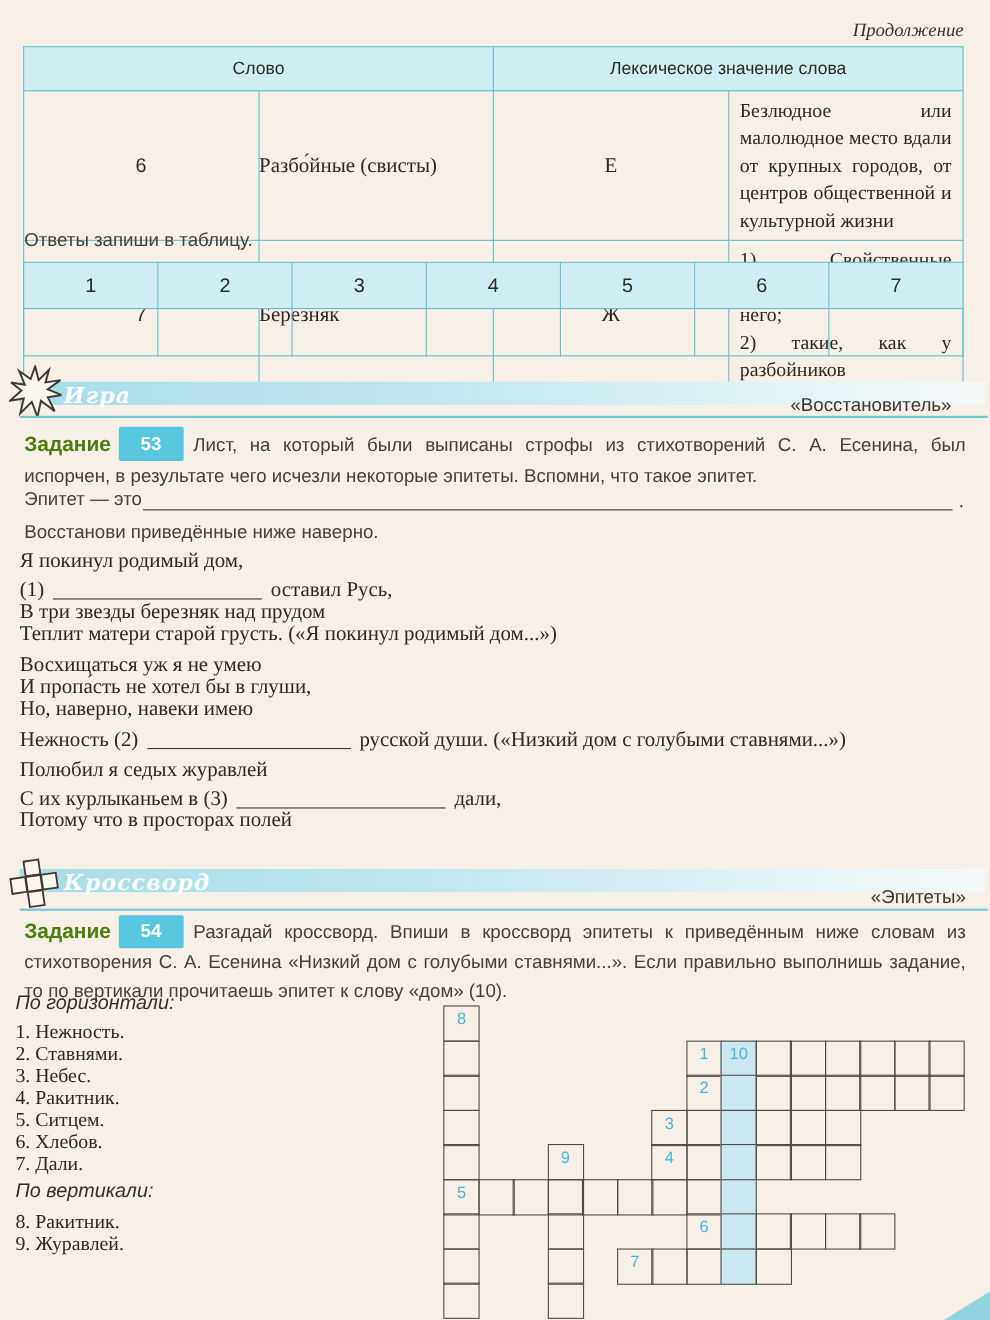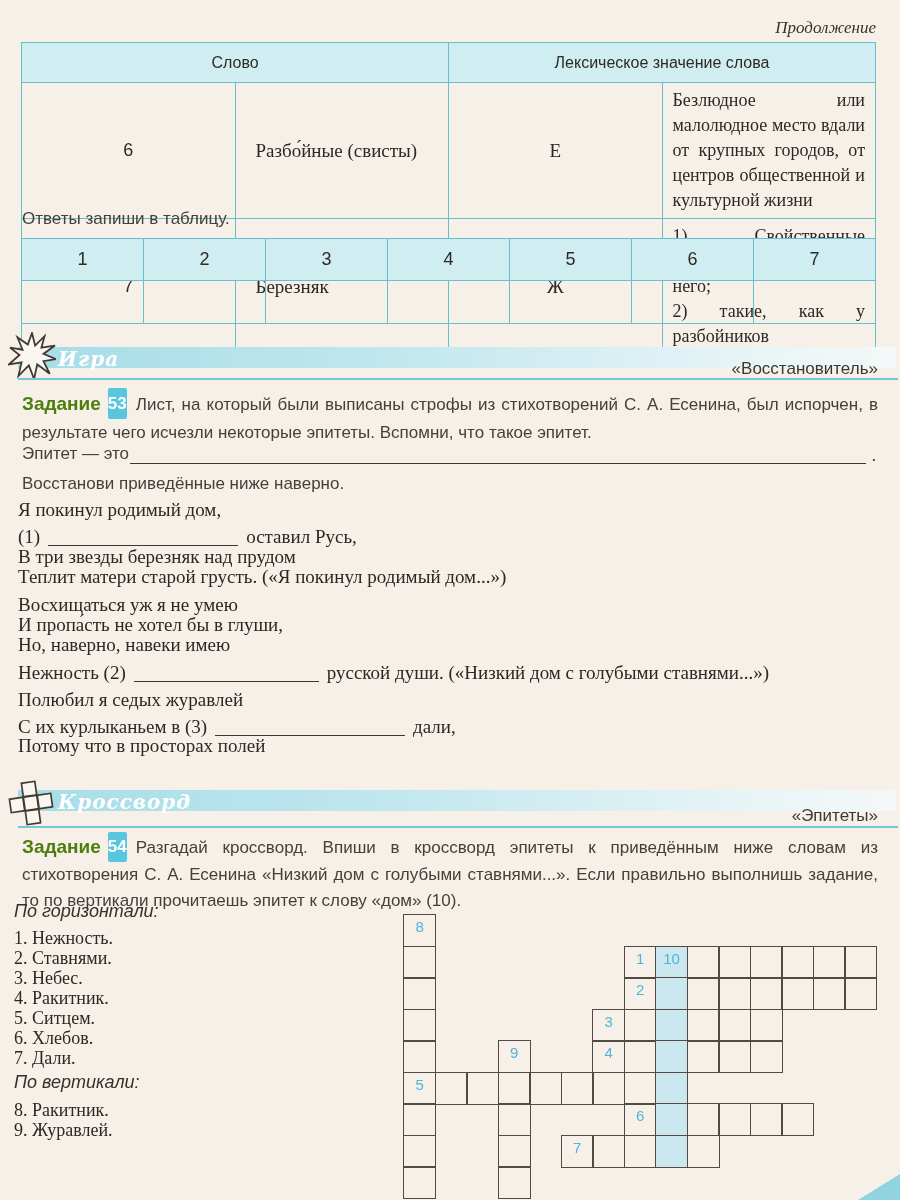--- a/index.html
+++ b/index.html
@@ -10,21 +10,21 @@
   
   .continuation{top:18px;right:24px;font-style:italic;font-size:17px;color:#38322b;}
 
   
   table{border-collapse:collapse;table-layout:fixed;}
   .vt{left:21px;top:42px;width:855px;}
   .vt td,.vt th{border:1.3px solid #66c0cc;}
   .vt th{background:#d0edf2;font-family:"Liberation Sans",sans-serif;font-weight:normal;
          font-size:16px;color:#2e2a24;height:37px;margin-top:28px;}
   .vt-num{width:51px;text-align:center;font-family:"Liberation Sans",sans-serif;font-size:18px;}
-  .vt-word{width:221px;padding-left:20px;font-size:19px;}
+  .vt-word{width:221px;padding-left:0;font-size:19px;}
   .vt-letter{width:49px;text-align:center;font-size:19px;}
   .vt-def{width:534px;padding:5px 10px;font-size:18px;line-height:25px;text-align:justify;}
   .vt-row6{height:54px;} .vt-row7{height:55px;}
   .just-force{text-align:justify;text-align-last:justify;}
 
   .caption{left:22px;top:209px;font-family:"Liberation Sans",sans-serif;font-size:17px;color:#44403a;}
   .at{left:21px;top:238px;width:855px;}
   .at td{border:1.3px solid #66c0cc;text-align:center;}
   .at-head td{background:#d0edf2;height:39px;font-family:"Liberation Sans",sans-serif;font-size:18px;color:#2e2a24;}
   .at-body td{height:40px;}
@@ -32,21 +32,21 @@
   
   .banner-bar{height:21px;background:linear-gradient(90deg,#a6dde8 0%,#bfe6ee 40%,#e9f5f7 85%,#f4f8f8 100%);}
   .banner-title{font-family:"DejaVu Serif",serif;font-style:italic;font-weight:bold;
                 font-size:20px;color:#ffffff;letter-spacing:1px;}
   .banner-sub{font-family:"Liberation Sans",sans-serif;font-size:17px;color:#3c372f;}
   .rule{height:2px;background:#74c8d3;}
 
   
   .task-label{font-family:"Liberation Sans",sans-serif;font-weight:bold;font-size:19px;color:#4d7c0f;}
   .task-badge{display:inline-block;background:#57c6de;color:#fff;font-family:"Liberation Sans",sans-serif;
-              font-weight:bold;font-size:17px;padding:2px 0;border-radius:2px;margin:0 9px 0 7px;
+              font-weight:bold;font-size:17px;padding:2px 20px;border-radius:2px;margin:0 9px 0 7px;
               vertical-align:1px;}
   .task-par{font-family:"Liberation Sans",sans-serif;font-size:17px;line-height:27px;
             color:#44403a;text-align:justify;width:856px;}
   .sans-line{font-family:"Liberation Sans",sans-serif;font-size:17px;color:#44403a;text-align:right;}
 
   .def-wrap{left:22px;top:444px;width:856px;height:24px;}
   .def-fill{position:absolute;left:108px;right:12px;bottom:4px;border-bottom:1.8px solid #3b3733;}
   .def-dot{position:absolute;right:2px;bottom:2px;font-size:17px;}
 
   
@@ -120,21 +120,21 @@
       <td></td>
     </tr>
   </tbody>
     </table>
 
   <div class="abs banner-bar" style="left:18px;top:347px;width:878px;"></div>
   <svg class="abs" style="left:8px;top:332px;" width="48" height="48" viewBox="0 0 46 46">
     <polygon points="23,1 26,13 35,4 32,15 45,13 34,21 46,26 34,28 40,40 28,31 25,45 20,32 10,42 13,29 1,31 11,22 2,15 14,17 9,5 19,12" fill="#fbf6f0" stroke="#3f3a34" stroke-width="1.7"></polygon>
   </svg>
   <div class="abs banner-title" style="left:58px;top:347px;">Игра</div>
-  <div class="abs banner-sub" style="right:22px;top:359px;">«Восстановитель»</div>
+  <div class="abs banner-sub" style="right:35px;top:359px;">«Восстановитель»</div>
   <div class="abs rule" style="left:18px;top:378px;width:880px;"></div>
 
   <div class="abs task-par" style="left:22px;top:388px;">
     <span class="task-label">Задание</span><span class="task-badge">53</span><span>Лист, на который были выписаны строфы из стихотворений С. А. Есенина, был испорчен, в результате чего исчезли некоторые эпитеты. Вспомни, что такое эпитет.</span>
   </div>
 
   <div class="abs def-wrap">
     <span class="sans-line">Эпитет — это</span>
     <div class="def-fill"></div>
     <span class="def-dot">.</span>

